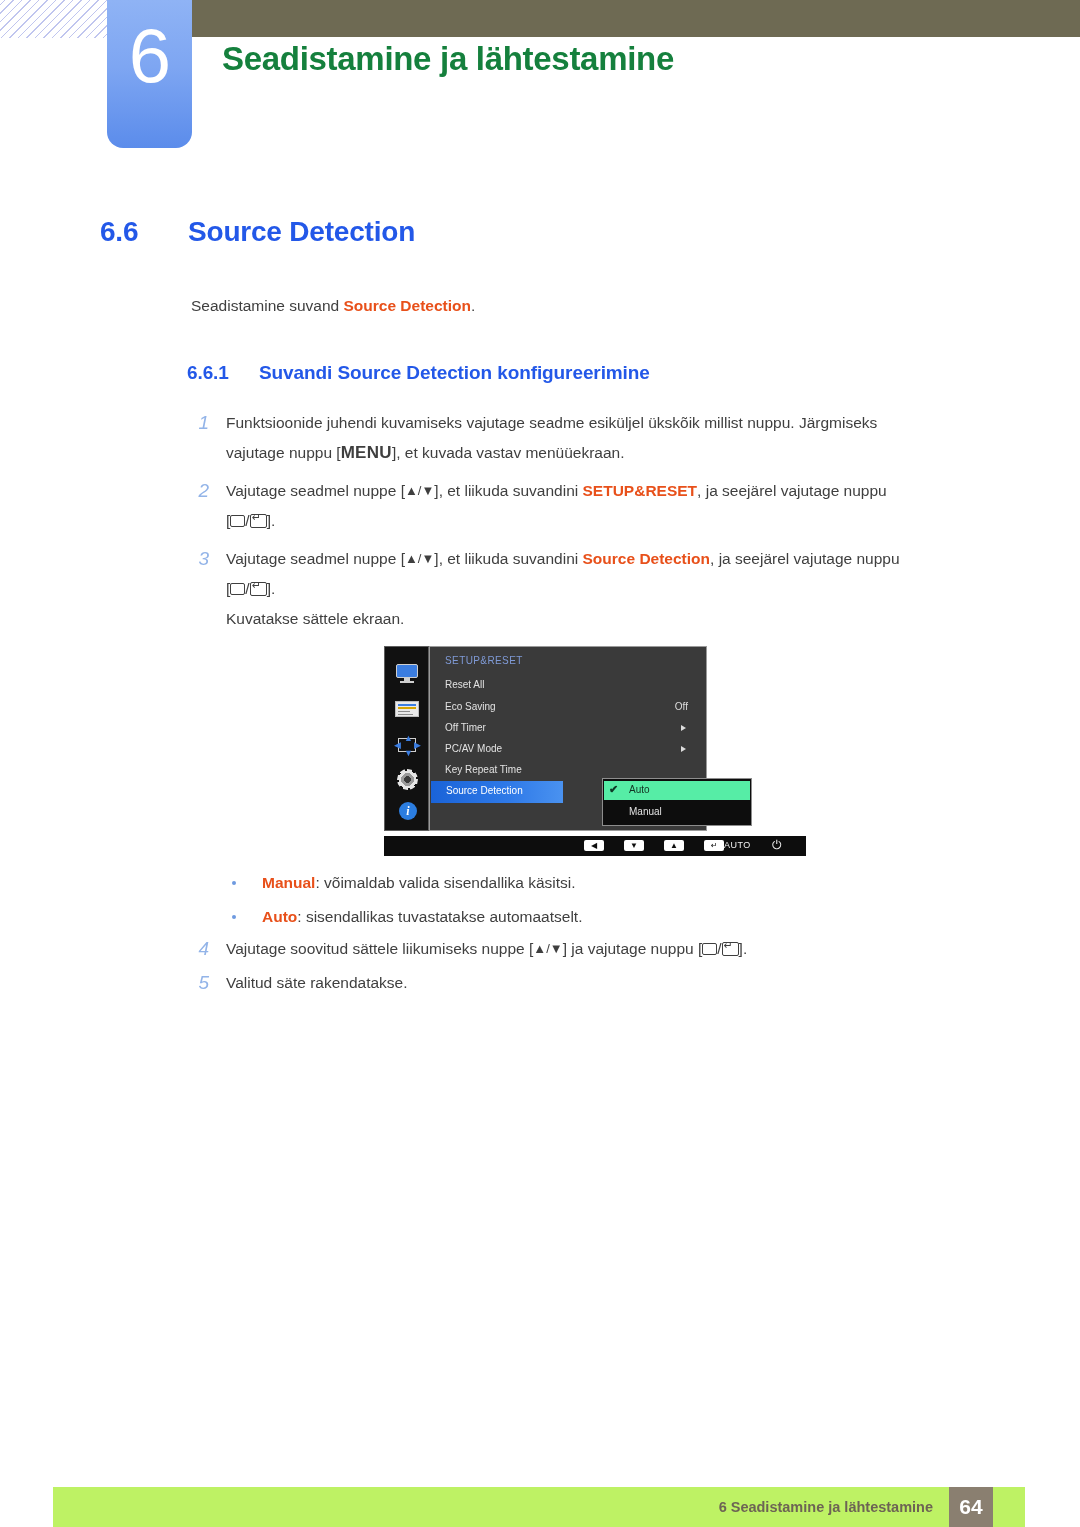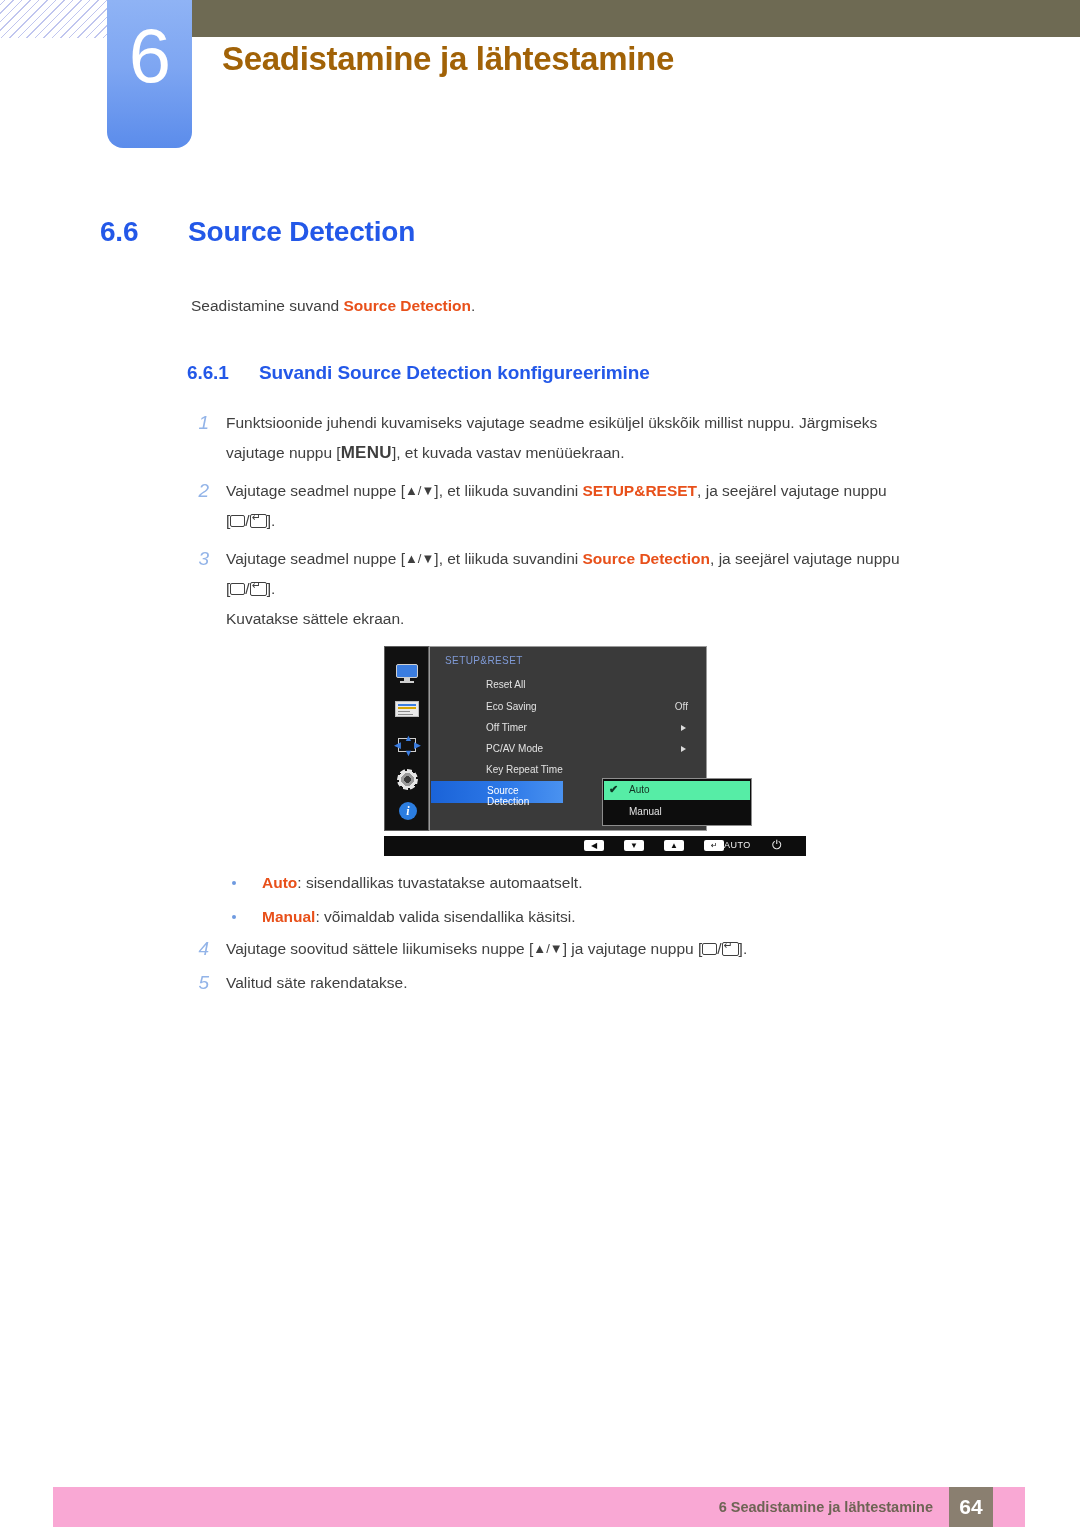--- a/index.html
+++ b/index.html
@@ -57,21 +57,21 @@
     line-height: 1;
     letter-spacing: -1px;
   }
 
   
   .chapter-title {
     position: absolute;
     left: 222px; top: 40px;
     font-size: 33px;
     font-weight: bold;
-    color: #a16207;
+    color: #15803d;
     letter-spacing: -0.3px;
   }
 
   
   .sec-head {
     position: absolute;
     left: 100px; top: 216px;
     width: 860px;
     font-size: 28px;
     font-weight: bold;
@@ -277,21 +277,21 @@
     letter-spacing: 0.4px;
   }
   .osd-row {
     position: absolute;
     left: 0;
     width: 276px;
     height: 22px;
     font-size: 10px;
     color: #e2e2e2;
   }
-  .osd-row .lbl { position: absolute; left: 15px; top: 4px; margin-left: 41px; }
+  .osd-row .lbl { position: absolute; left: 15px; top: 4px; }
   .osd-row .val { position: absolute; right: 18px; top: 4px; color: #dcdcdc; }
   .osd-row .arw {
     position: absolute; right: 20px; top: 7px;
     width: 0; height: 0;
     border-left: 5px solid #dcdcdc;
     border-top: 3.5px solid transparent;
     border-bottom: 3.5px solid transparent;
   }
   .osd-row.sel {
     background: linear-gradient(90deg, #1a63d8 0%, #2f7ae8 60%, #4a92f0 100%);
@@ -401,21 +401,21 @@
     left: 187px; top: 934px;
     width: 800px;
   }
   .steps2 .step { margin-bottom: 4px; }
 
   
   .footer-band {
     position: absolute;
     left: 53px; top: 1487px;
     width: 972px; height: 40px;
-    background: #f9a8d4;
+    background: #bef264;
     text-decoration: underline;
   }
   .footer-txt {
     position: absolute;
     right: 92px; top: 12px;
     font-size: 14.5px;
     font-weight: bold;
     color: #6d6454;
   }
   .footer-page {
@@ -561,24 +561,24 @@
     <div class="osd-btn" style="left:280px">▲</div>
     <div class="osd-btn" style="left:320px">↵</div>
     <div class="auto-lbl">AUTO</div>
     <div class="pwr">⏻</div>
   </div>
 
 </div>
 
 <div class="bullets">
   <div class="bullet">
+    <span class="hl">Manual</span><span>: võimaldab valida sisendallika käsitsi.</span>
+  </div>
+  <div class="bullet">
     <span class="hl">Auto</span><span>: sisendallikas tuvastatakse automaatselt.</span>
-  </div>
-  <div class="bullet">
-    <span class="hl">Manual</span><span>: võimaldab valida sisendallika käsitsi.</span>
   </div>
 </div>
 
 <div class="steps2">
   <div class="step">
     <span class="sn">4</span>
     <span>Vajutage soovitud sättele liikumiseks nuppe [</span><span class="gl">▲/▼</span><span>] ja vajutage nuppu [</span><span class="gl-box"></span><span>/</span><span class="gl-ret"></span><span>].</span>
   </div>
   <div class="step">
     <span class="sn">5</span>

